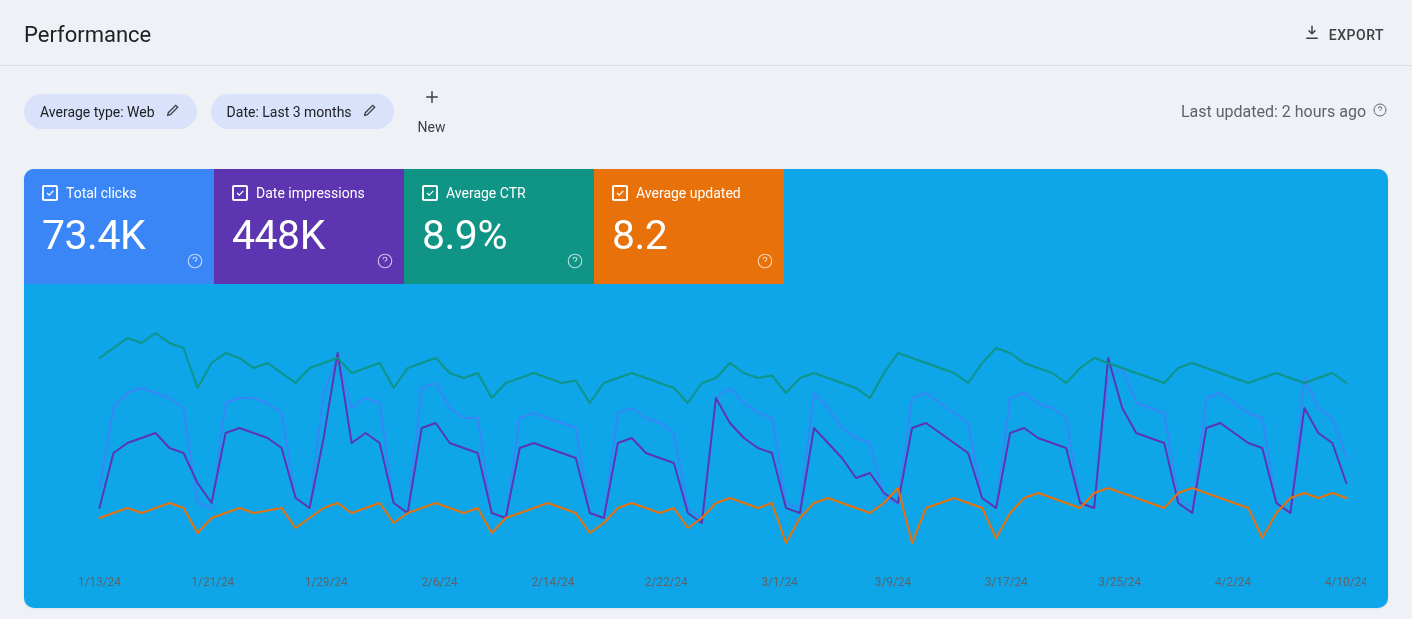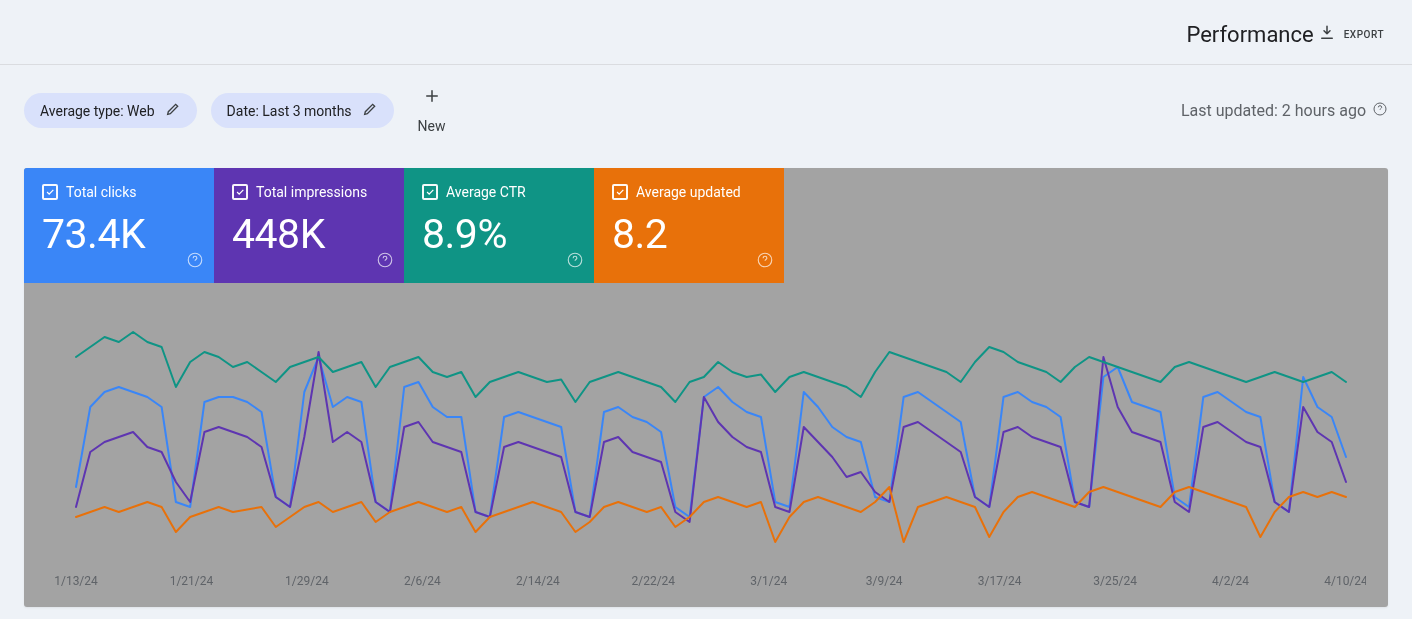--- a/index.html
+++ b/index.html
@@ -6,34 +6,35 @@
   body {
     font-family: 'Google Sans', Roboto, Arial, sans-serif;
     background: #eef2f7;
     width: 1412px;
     height: 619px;
     overflow: hidden;
     color: #202124;
   }
   .header {
     display: flex;
-    justify-content: flex-end;
+    justify-content: space-between;
     align-items: center;
     padding: 18px 24px 14px 24px;
+    gap: 44px;
   }
   .page-title {
     font-size: 22px;
     font-weight: 400;
     color: #202124;
   }
   .export-btn {
     display: inline-flex;
     align-items: center;
     gap: 8px;
-    font-size: 10px;
+    font-size: 14px;
     font-weight: 500;
     letter-spacing: 0.5px;
     color: #3c4043;
     cursor: pointer;
     padding: 6px 4px;
   }
   .export-btn svg { width: 18px; height: 18px; fill: #3c4043; }
   .divider {
     border: none;
     border-top: 1px solid #dadce0;
@@ -72,22 +73,22 @@
   .updated {
     display: inline-flex;
     align-items: center;
     gap: 6px;
     font-size: 16px;
     color: #5f6368;
   }
   .updated svg { width: 16px; height: 16px; stroke: #5f6368; fill: none; stroke-width: 1.5; }
   .card {
     margin: 12px 24px 0 24px;
-    background: #a3a3a3;
-    border-radius: 3px;
+    background: #0ea5e9;
+    border-radius: 10px;
     overflow: hidden;
     box-shadow: 0 1px 2px rgba(60,64,67,0.08);
   }
   .metrics {
     display: flex;
   }
   .metric {
     position: relative;
     width: 190px;
     height: 115px;
@@ -121,20 +122,21 @@
     bottom: 10px;
     opacity: 0.7;
   }
   .metric .help svg { width: 18px; height: 18px; stroke: #fff; fill: none; stroke-width: 1.5; }
   .m-clicks     { background: #3a86f7; }
   .m-impr       { background: #5e35b1; }
   .m-ctr        { background: #0f9485; }
   .m-pos        { background: #e8710a; }
   .chart-wrap {
     padding: 14px 22px 10px 22px;
+    margin-left: 24px;
   }
   .chart-svg { display: block; width: 100%; height: 300px; }
   .xtick { font-size: 12px; fill: #5f6368; text-anchor: middle; }
 </style>
 </head>
 <body>
 
 <div class="header">
   <div class="page-title">Performance</div>
   <div class="export-btn">
@@ -203,21 +205,21 @@
             <path d="M9.5 9.5a2.5 2.5 0 015 0c0 1.5-2.5 2-2.5 3.5M12 17h.01"></path>
           </svg></span>
     </div>
     <div class="metric m-impr">
       <div class="label-row">
         <span class="checkbox">
             <svg viewBox="0 0 24 24">
               <path d="M5 12l5 5L20 7"></path>
             </svg>
           </span>
-        <span>Total impressions</span>
+        <span>Date impressions</span>
       </div>
       <div class="value">448K</div>
       <span class="help"><svg viewBox="0 0 24 24">
             <circle cx="12" cy="12" r="9"></circle>
             <path d="M9.5 9.5a2.5 2.5 0 015 0c0 1.5-2.5 2-2.5 3.5M12 17h.01"></path>
           </svg></span>
     </div>
     <div class="metric m-ctr">
       <div class="label-row">
         <span class="checkbox">

